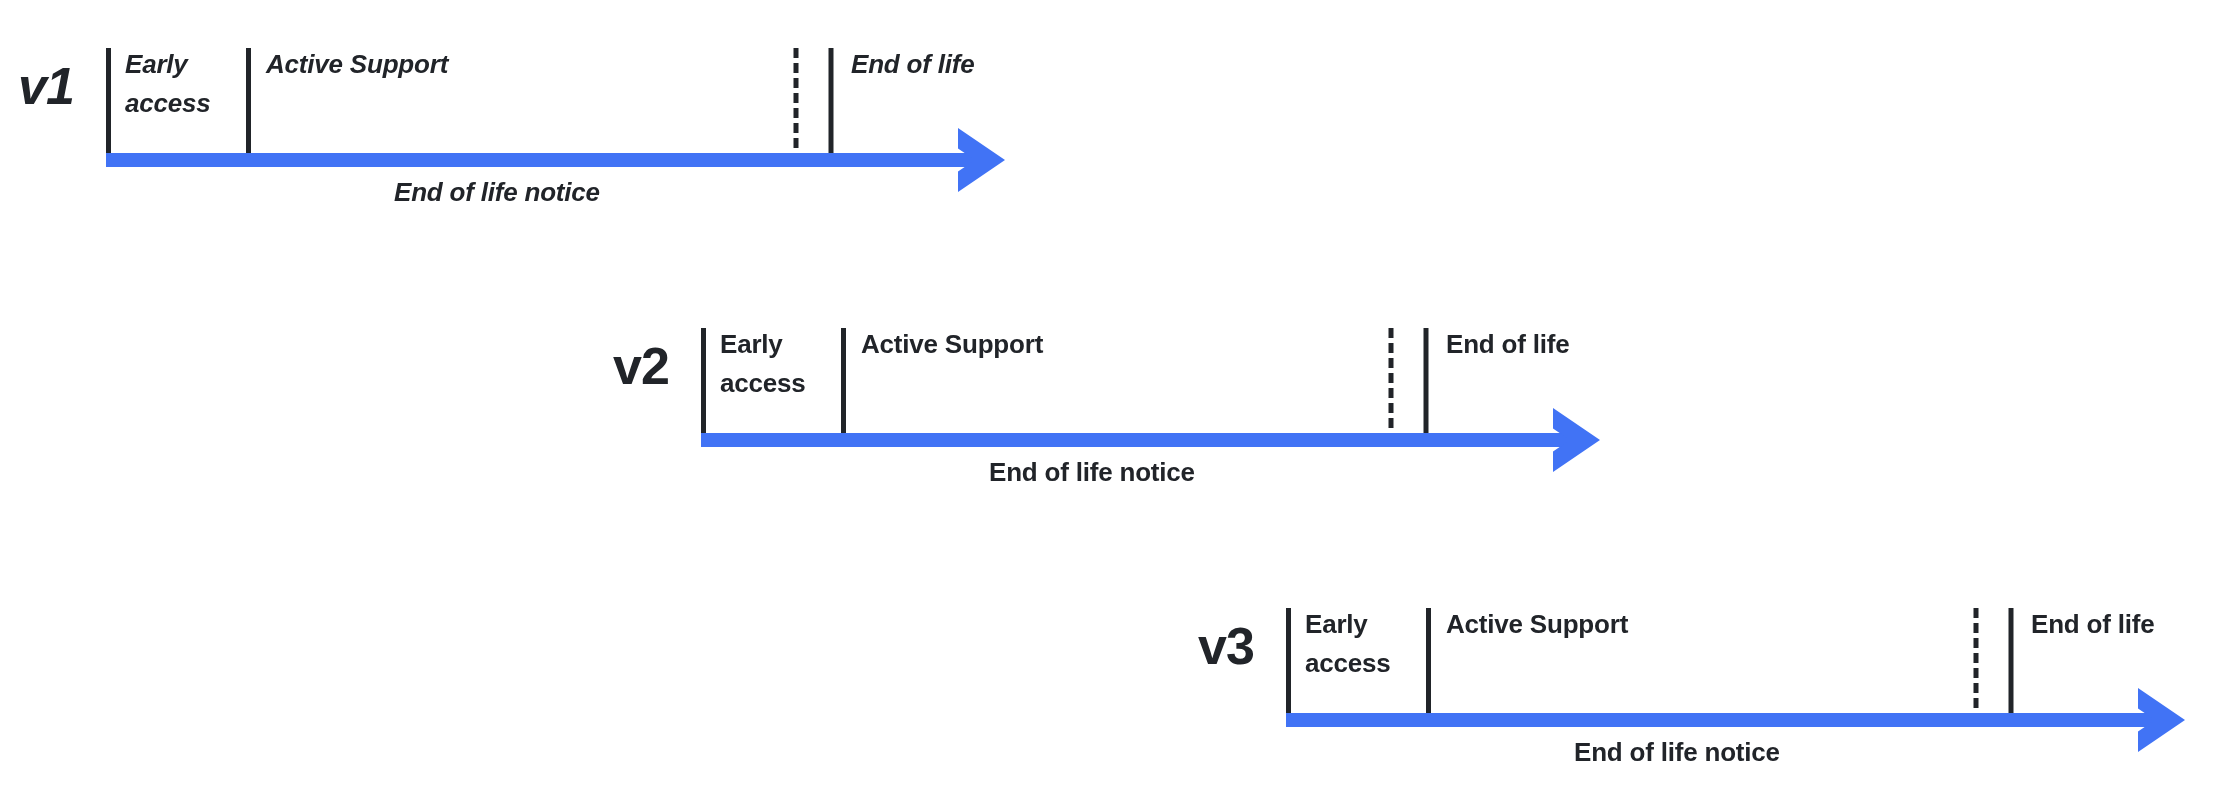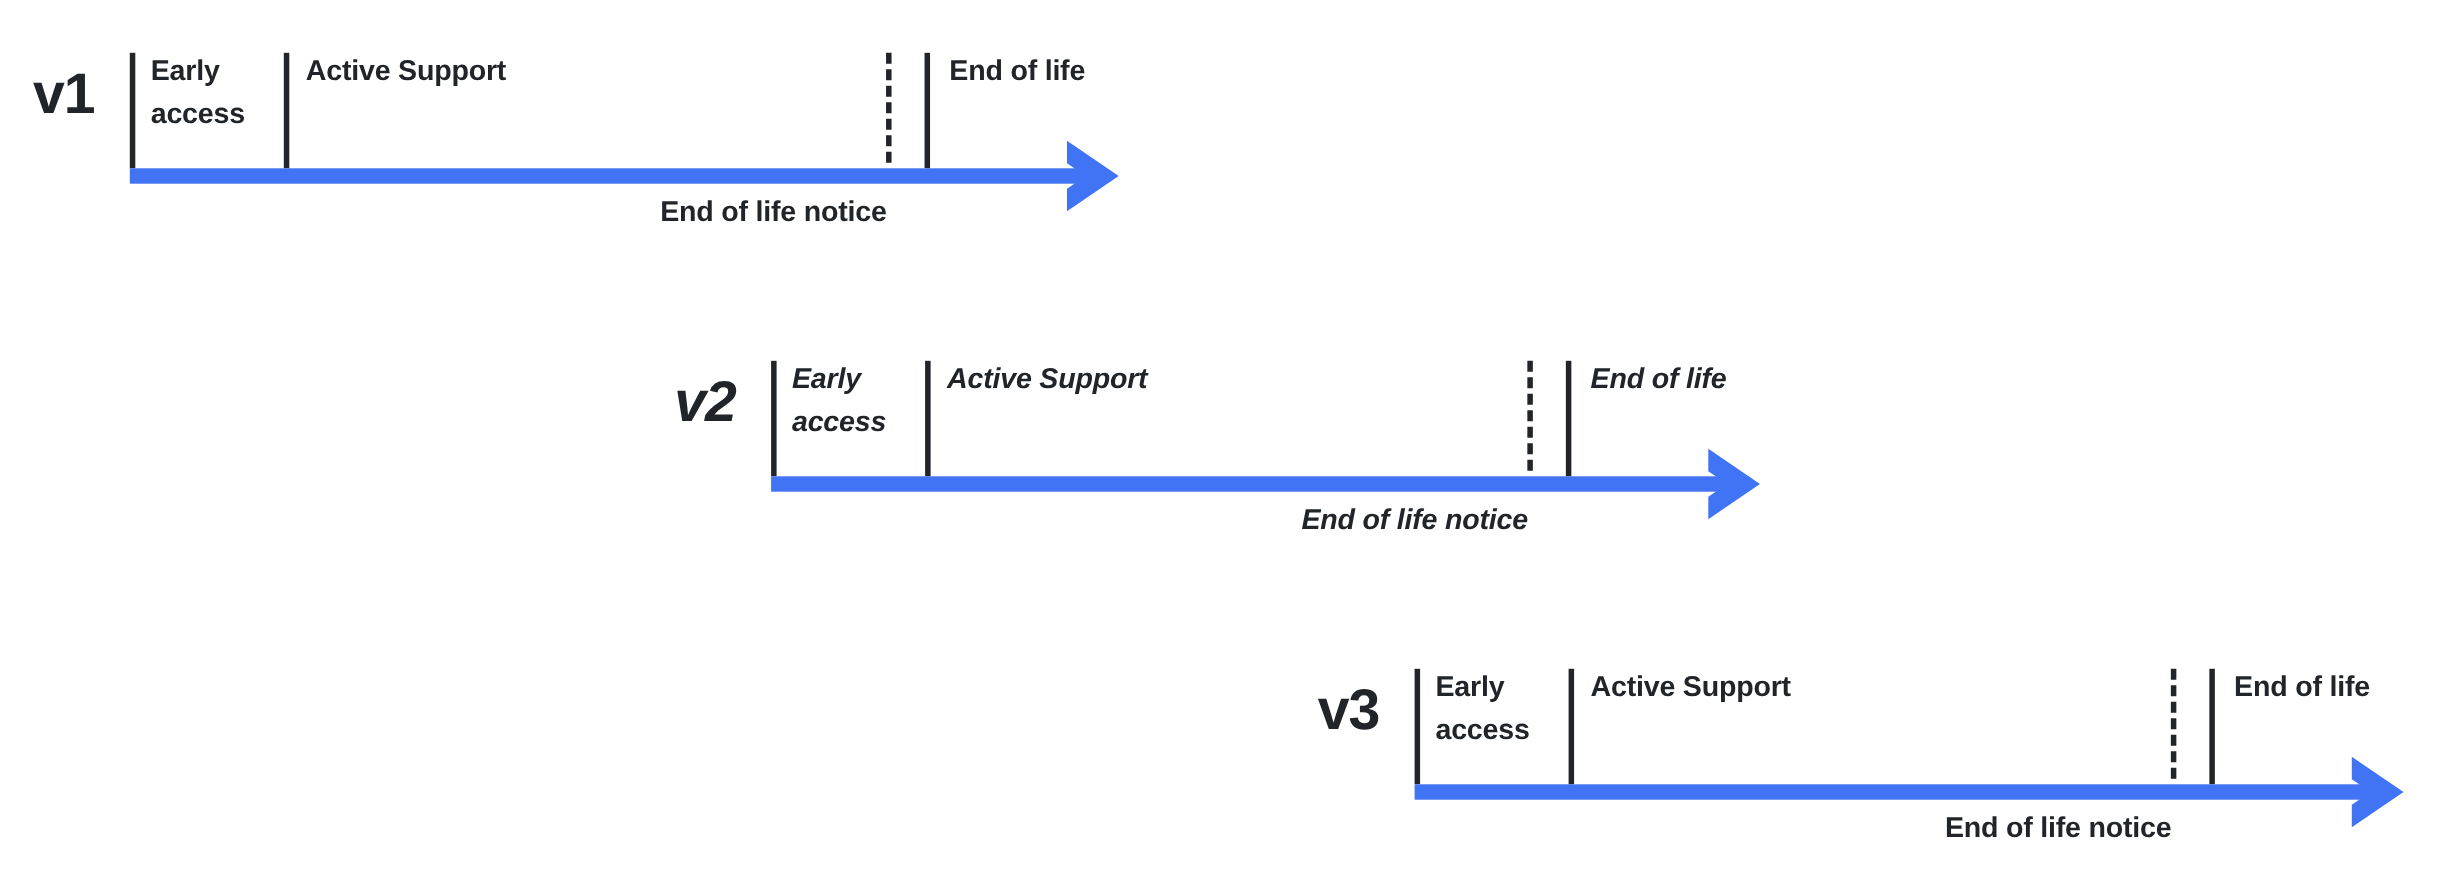--- a/index.html
+++ b/index.html
@@ -50,24 +50,24 @@
   .chev { fill: var(--blue); }
   .phase {
     position: absolute;
     font-size: 26px;
     line-height: 39px;
     letter-spacing: -0.2px;
   }
   .phase.early  { left: 19px;  top: -3px; width: 102px; }
   .phase.active { left: 160px; top: -3px; white-space: nowrap; text-align: right; }
   .phase.eol    { left: 745px; top: -3px; white-space: nowrap; }
-  .phase.notice { left: 288px; top: 125px; width: 400px; text-align: right; white-space: nowrap; }
+  .phase.notice { left: 288px; top: 125px; width: 400px; text-align: left; white-space: nowrap; }
   
-  .row-0 { left: 118px;  top: 48px;  }
-  .row-1 { left: 701px;  top: 328px; font-style: italic; }
+  .row-0 { left: 106px;  top: 48px; font-style: italic;  }
+  .row-1 { left: 701px;  top: 328px; }
   .row-2 { left: 1286px; top: 608px; }
 </style>
 </head>
 <body>
 
 <div class="canvas">
 
   <section class="timeline row-0">
     <div class="version">v1</div>
     <svg class="graphic" width="910" height="150" viewBox="0 0 910 150" aria-hidden="true">

